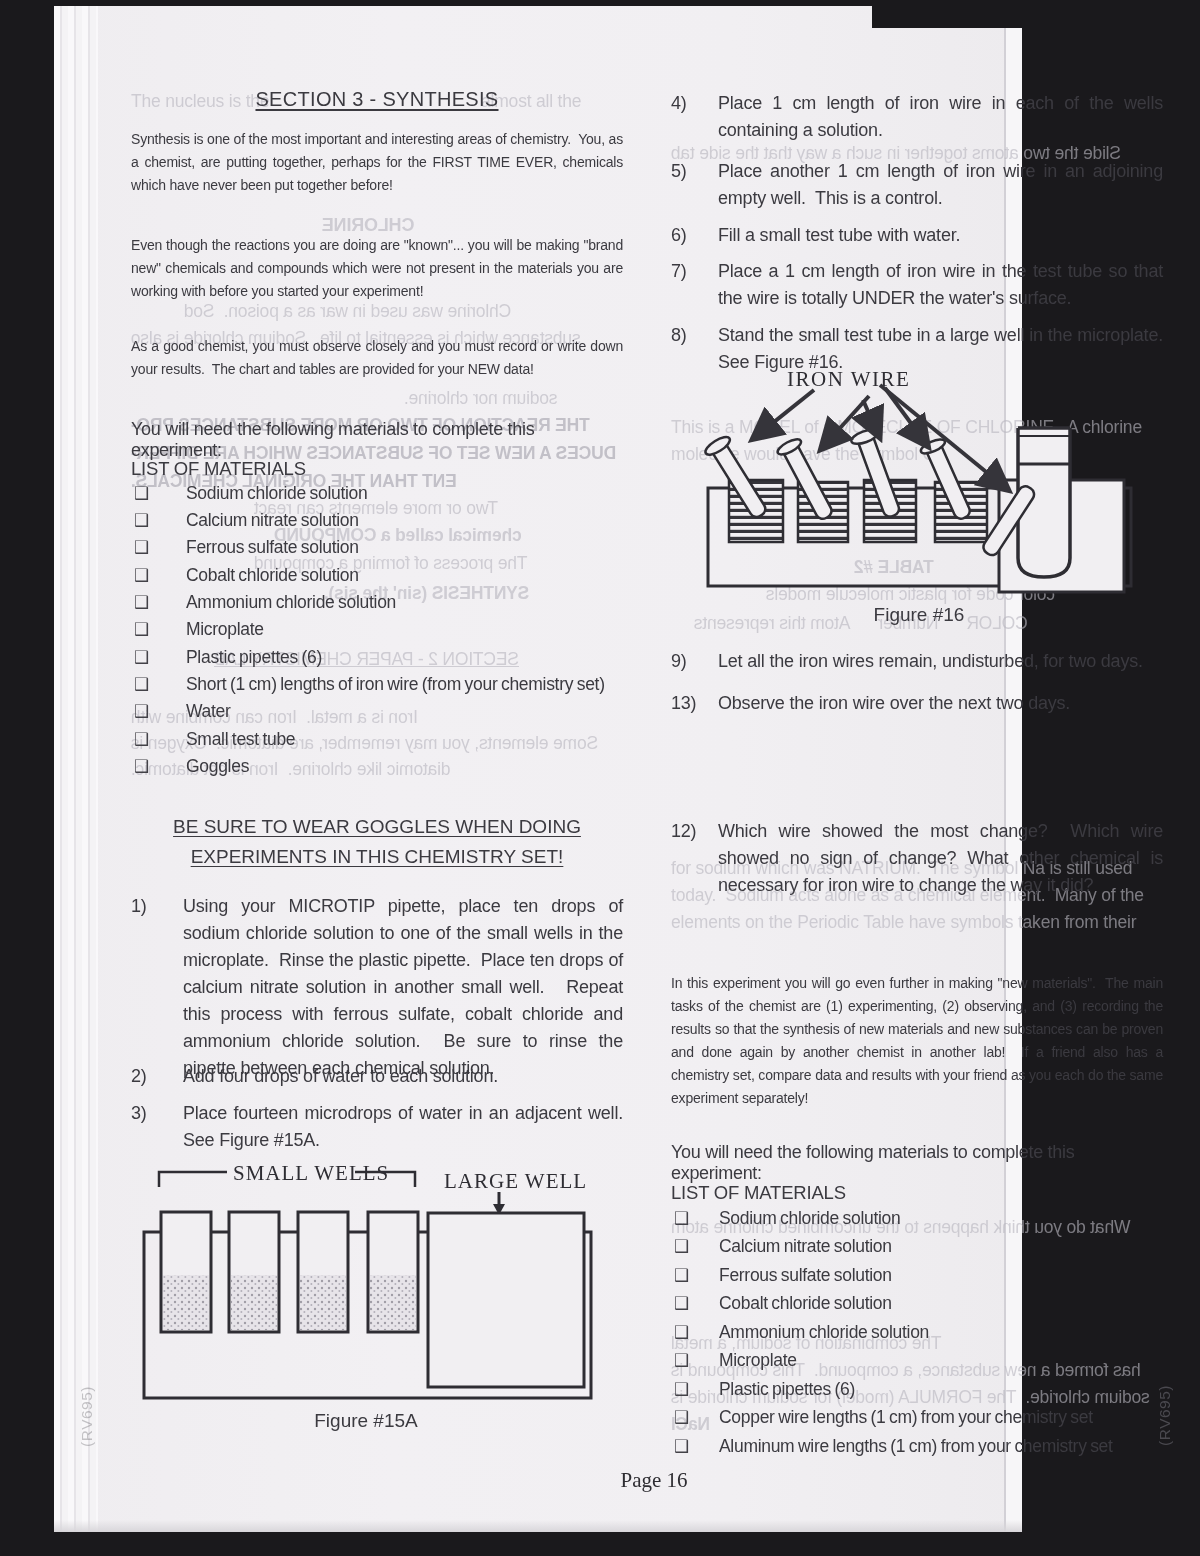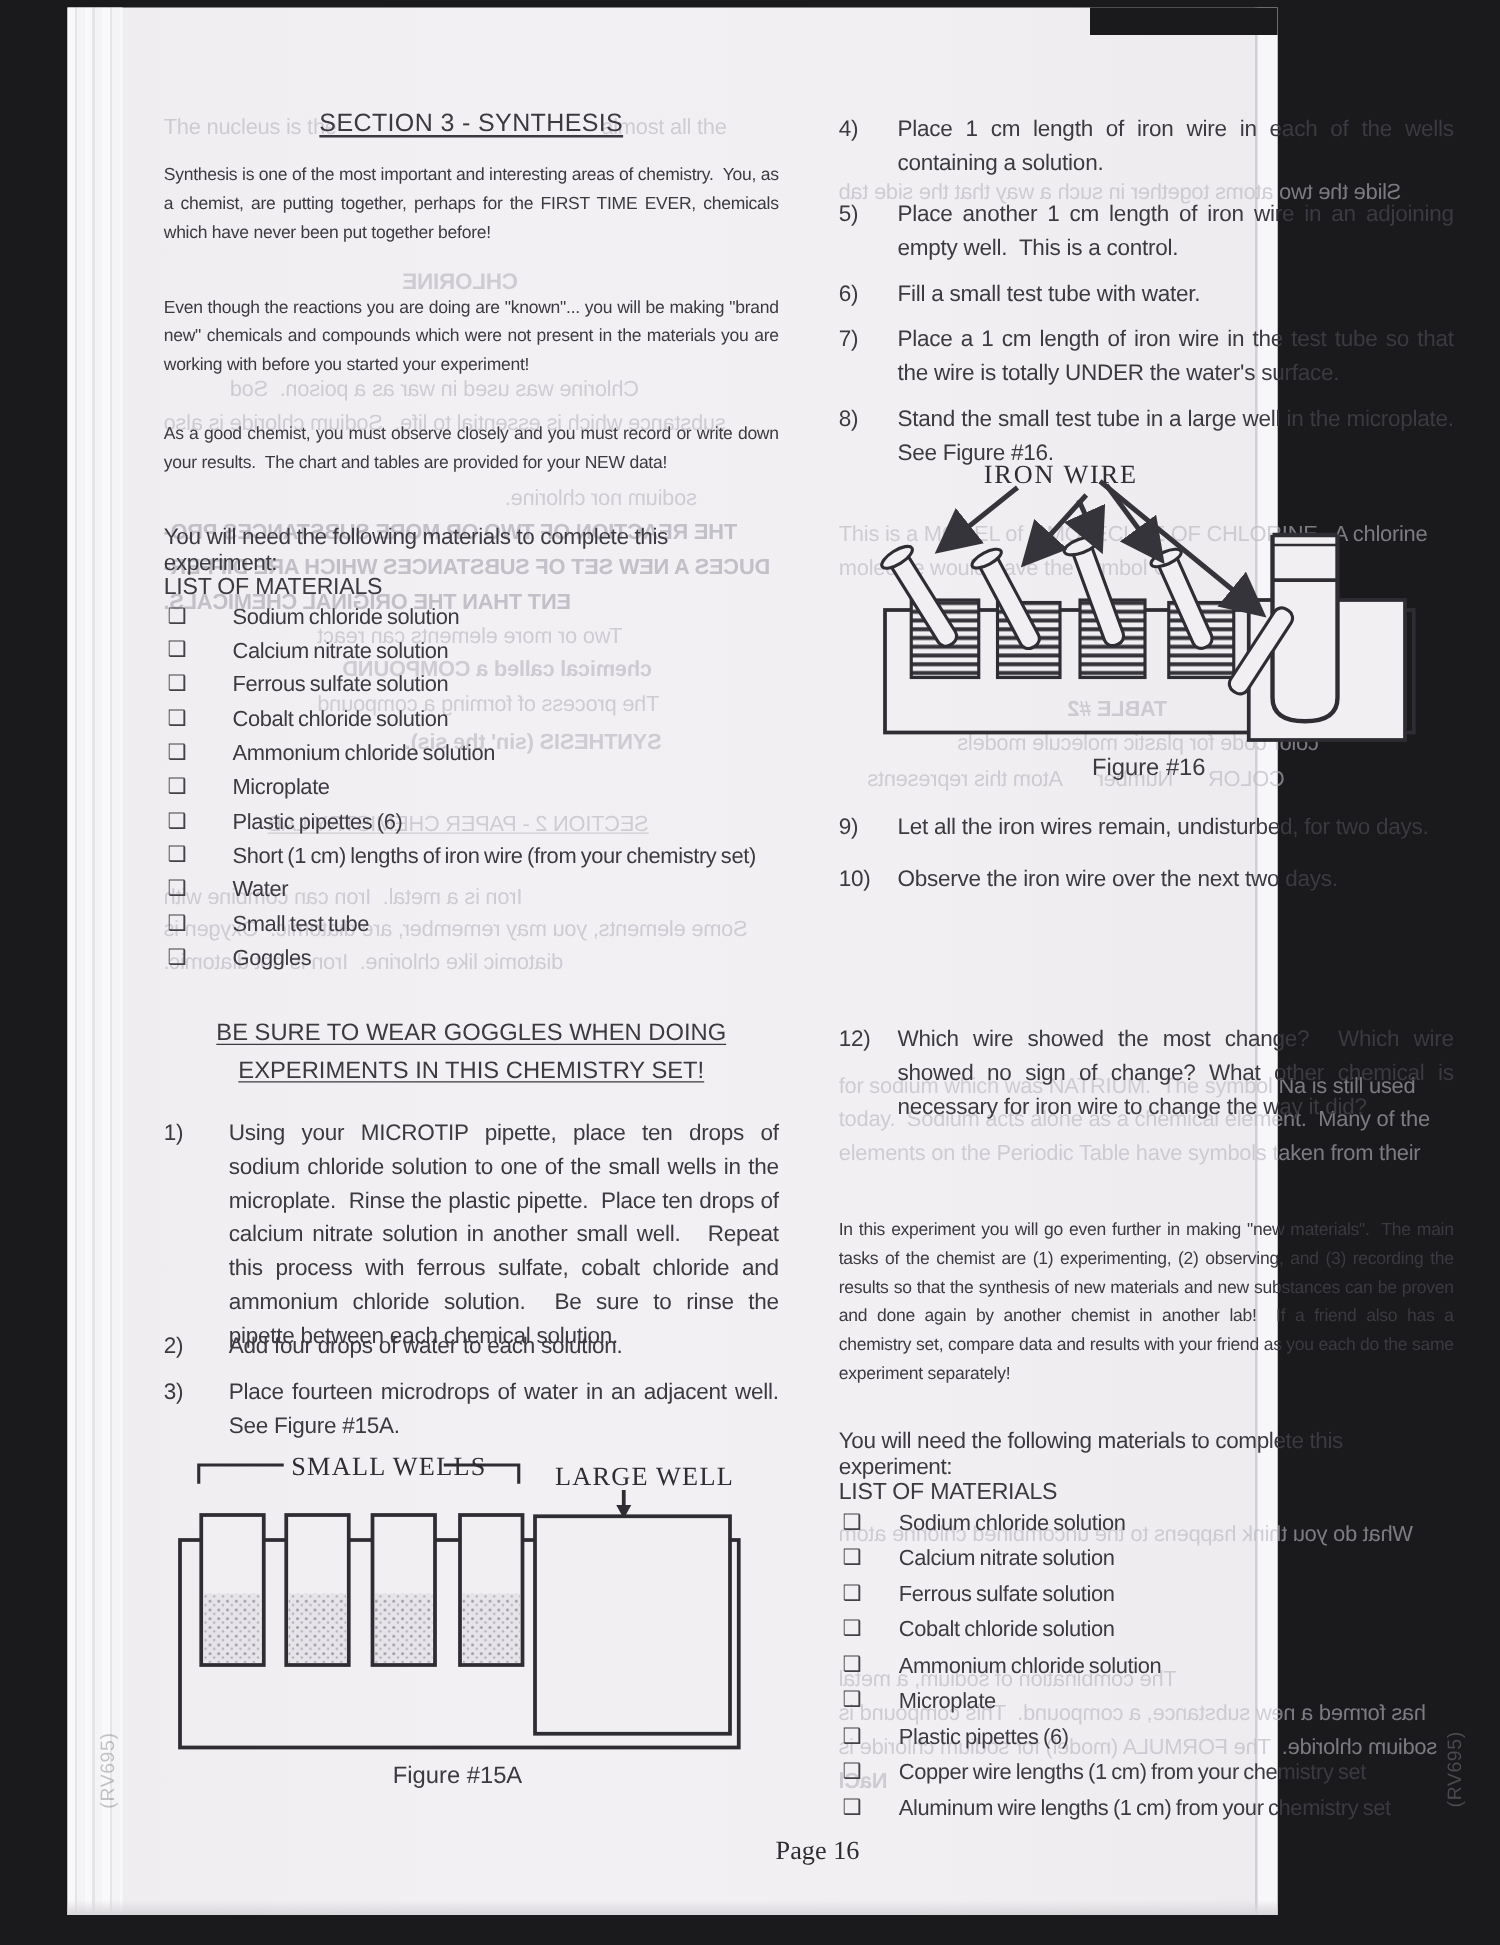--- a/index.html
+++ b/index.html
@@ -292,21 +292,21 @@
       <line x1="196" y1="25" x2="323" y2="129" marker-end="url(#ah)"></line>
     </g>
   </svg>
   <div class="cap" style="left:630px;top:598px;width:470px;">Figure #16</div>
 
   <div class="step" style="left:617px;top:642px;grid-template-columns:47px 1fr;">
     <span class="n">9)</span>
     <span class="t">Let all the iron wires remain, undisturbed, for two days.</span>
     </div>
   <div class="step" style="left:617px;top:684px;grid-template-columns:47px 1fr;">
-    <span class="n">10)</span>
+    <span class="n">13)</span>
     <span class="t">Observe the iron wire over the next two days.</span>
     </div>
   <div class="step" style="left:617px;top:812px;grid-template-columns:47px 1fr;">
     <span class="n">12)</span>
     <span class="t">Which wire showed the most change?  Which wire showed no sign of change? What other chemical is necessary for iron wire to change the way it did?</span>
     </div>
 
   <div class="par" style="left:617px;top:966px;">In this experiment you will go even further in making "new materials".  The main tasks of the chemist are (1) experimenting, (2) observing, and (3) recording the results so that the synthesis of new materials and new substances can be proven and done again by another chemist in another lab!  If a friend also has a chemistry set, compare data and results with your friend as you each do the same experiment separately!</div>
 
   <div class="lead" style="left:617px;top:1136px;">You will need the following materials to complete this experiment:</div>

